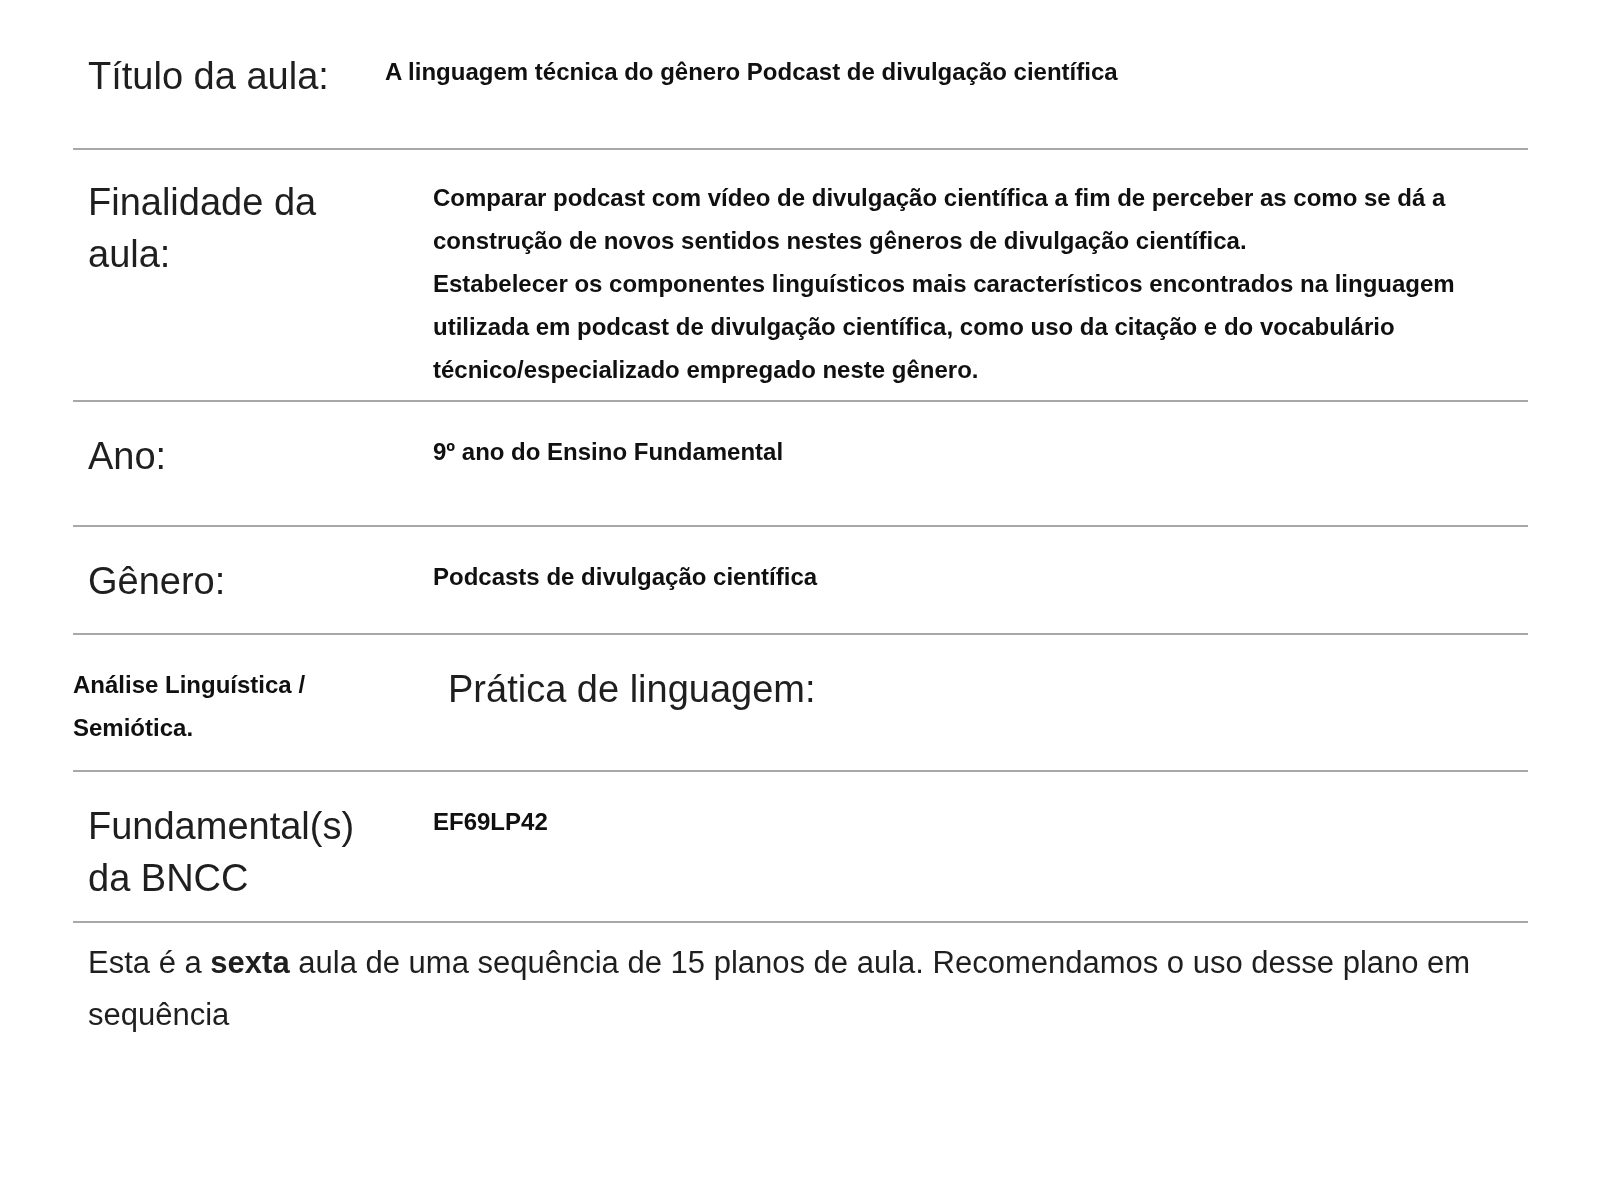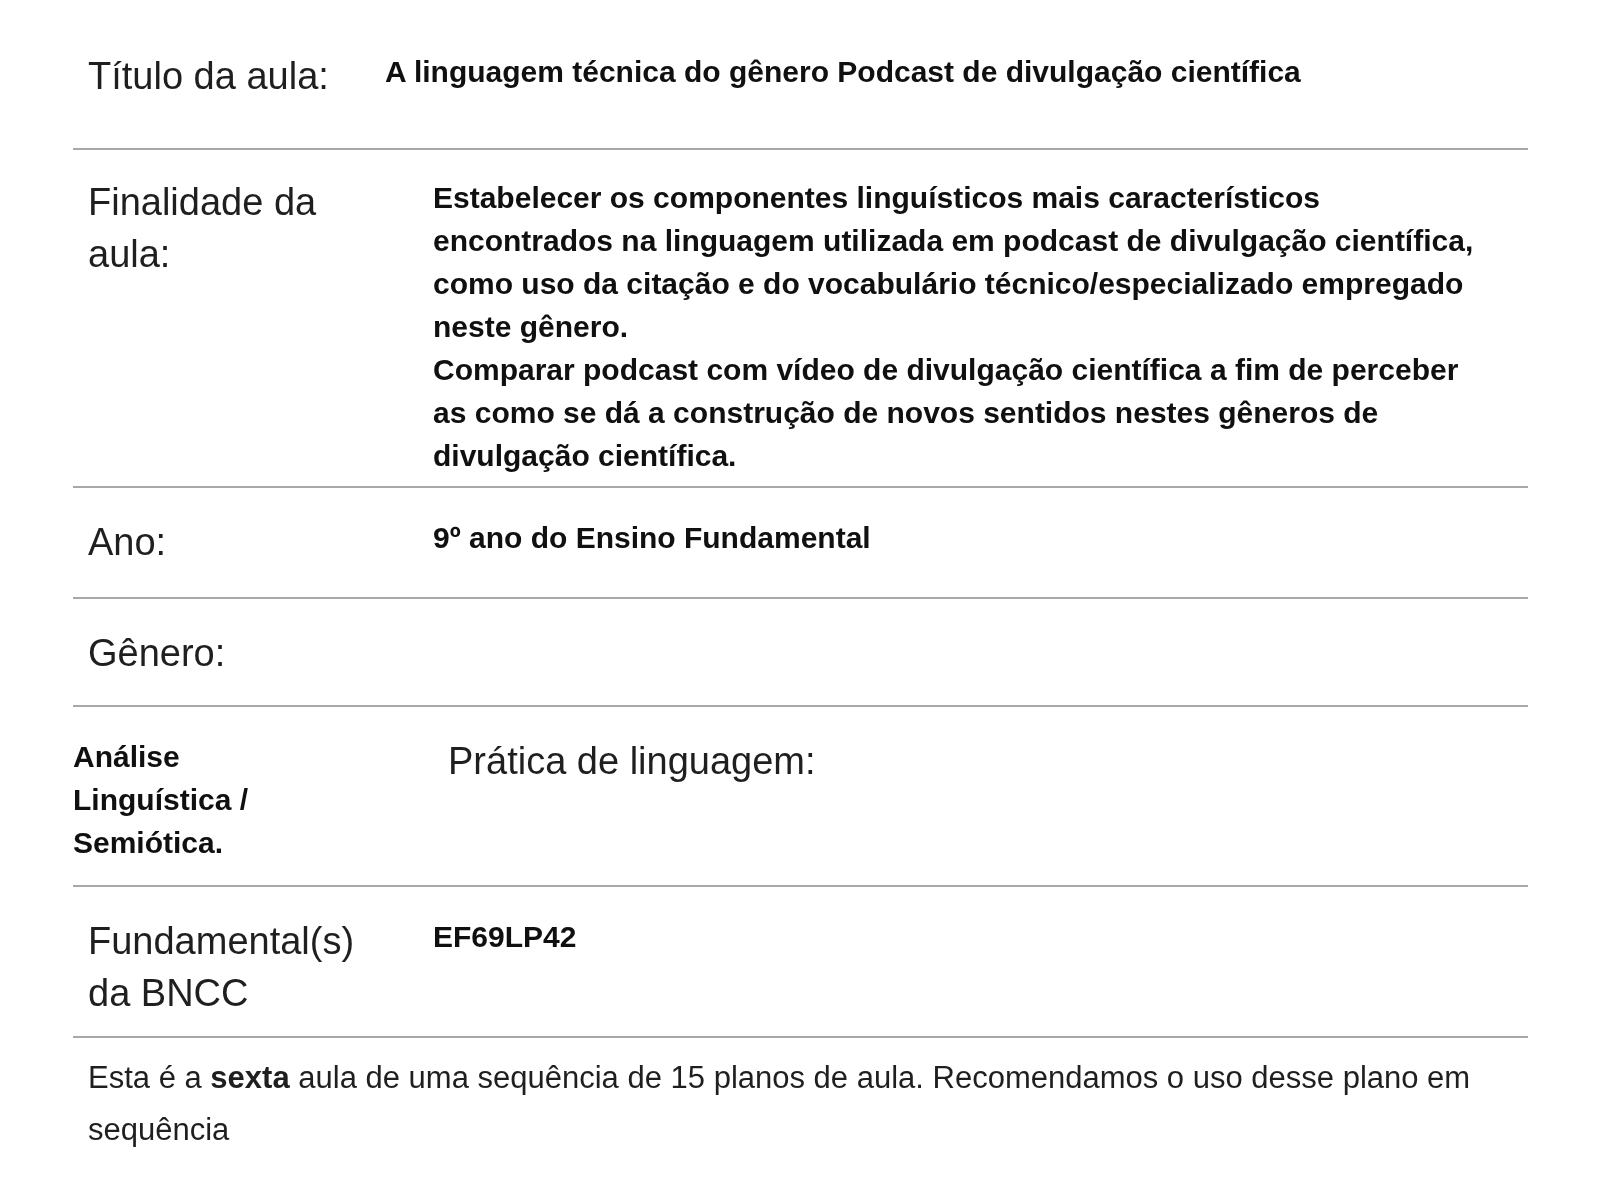--- a/index.html
+++ b/index.html
@@ -30,32 +30,32 @@
   }
   .cell.label{
     font-size:38px;
     font-weight:400;
     line-height:52px;
     padding-left:15px;
     padding-right:30px;
     letter-spacing:0;
   }
   .cell.value{
-    font-size:30px;
+    font-size:24px;
     font-weight:700;
     line-height:43px;
     padding-right:40px;
     color:#101010;
   }
   .cell.value p{margin:0;}
   .value.justified{text-align:justify;}
   
   .row-titulo     {padding:0 0 46px;}
   .row-finalidade {padding:26px 0 9px;}
-  .row-ano        {padding:28px 0 29px;}
+  .row-ano        {padding:28px 0 43px;}
   .row-genero     {padding:28px 0 26px;}
   .row-objeto     {padding:28px 0 29px;}
   .row-pratica    {padding:28px 0 21px;}
   .row-habilidade {padding:28px 0 17px;}
   .footer{
     padding:14px 45px 0 15px;
     font-size:31px;
     font-weight:400;
     line-height:52px;
   }
@@ -67,32 +67,33 @@
 <div class="doc">
 
   <div class="trow row-titulo">
     <div class="cell label">Título da aula:</div>
     <div class="cell value">A linguagem técnica do gênero Podcast de divulgação científica</div>
   </div>
 
   <div class="trow row-finalidade">
     <div class="cell label">Finalidade da aula:</div>
     <div class="cell value">
+      <p>Comparar podcast com vídeo de divulgação científica a fim de perceber as como se dá a construção de novos sentidos nestes gêneros de divulgação científica.</p>
       <p>Estabelecer os componentes linguísticos mais característicos encontrados na linguagem utilizada em podcast de divulgação científica, como uso da citação e do vocabulário técnico/especializado empregado neste gênero.</p>
-      <p>Comparar podcast com vídeo de divulgação científica a fim de perceber as como se dá a construção de novos sentidos nestes gêneros de divulgação científica.</p>
     </div>
   </div>
 
   <div class="trow row-ano">
     <div class="cell label">Ano:</div>
     <div class="cell value">9º ano do Ensino Fundamental</div>
   </div>
 
   <div class="trow row-genero">
     <div class="cell label">Gênero:</div>
+    <div class="cell value">Podcasts de divulgação científica</div>
   </div>
 
 
   <div class="trow row-pratica">
     <div class="cell value">Análise Linguística / Semiótica.</div>
     <div class="cell label">Prática de linguagem:</div>
   </div>
 
   <div class="trow row-habilidade">
     <div class="cell label">Fundamental(s) da BNCC</div>

